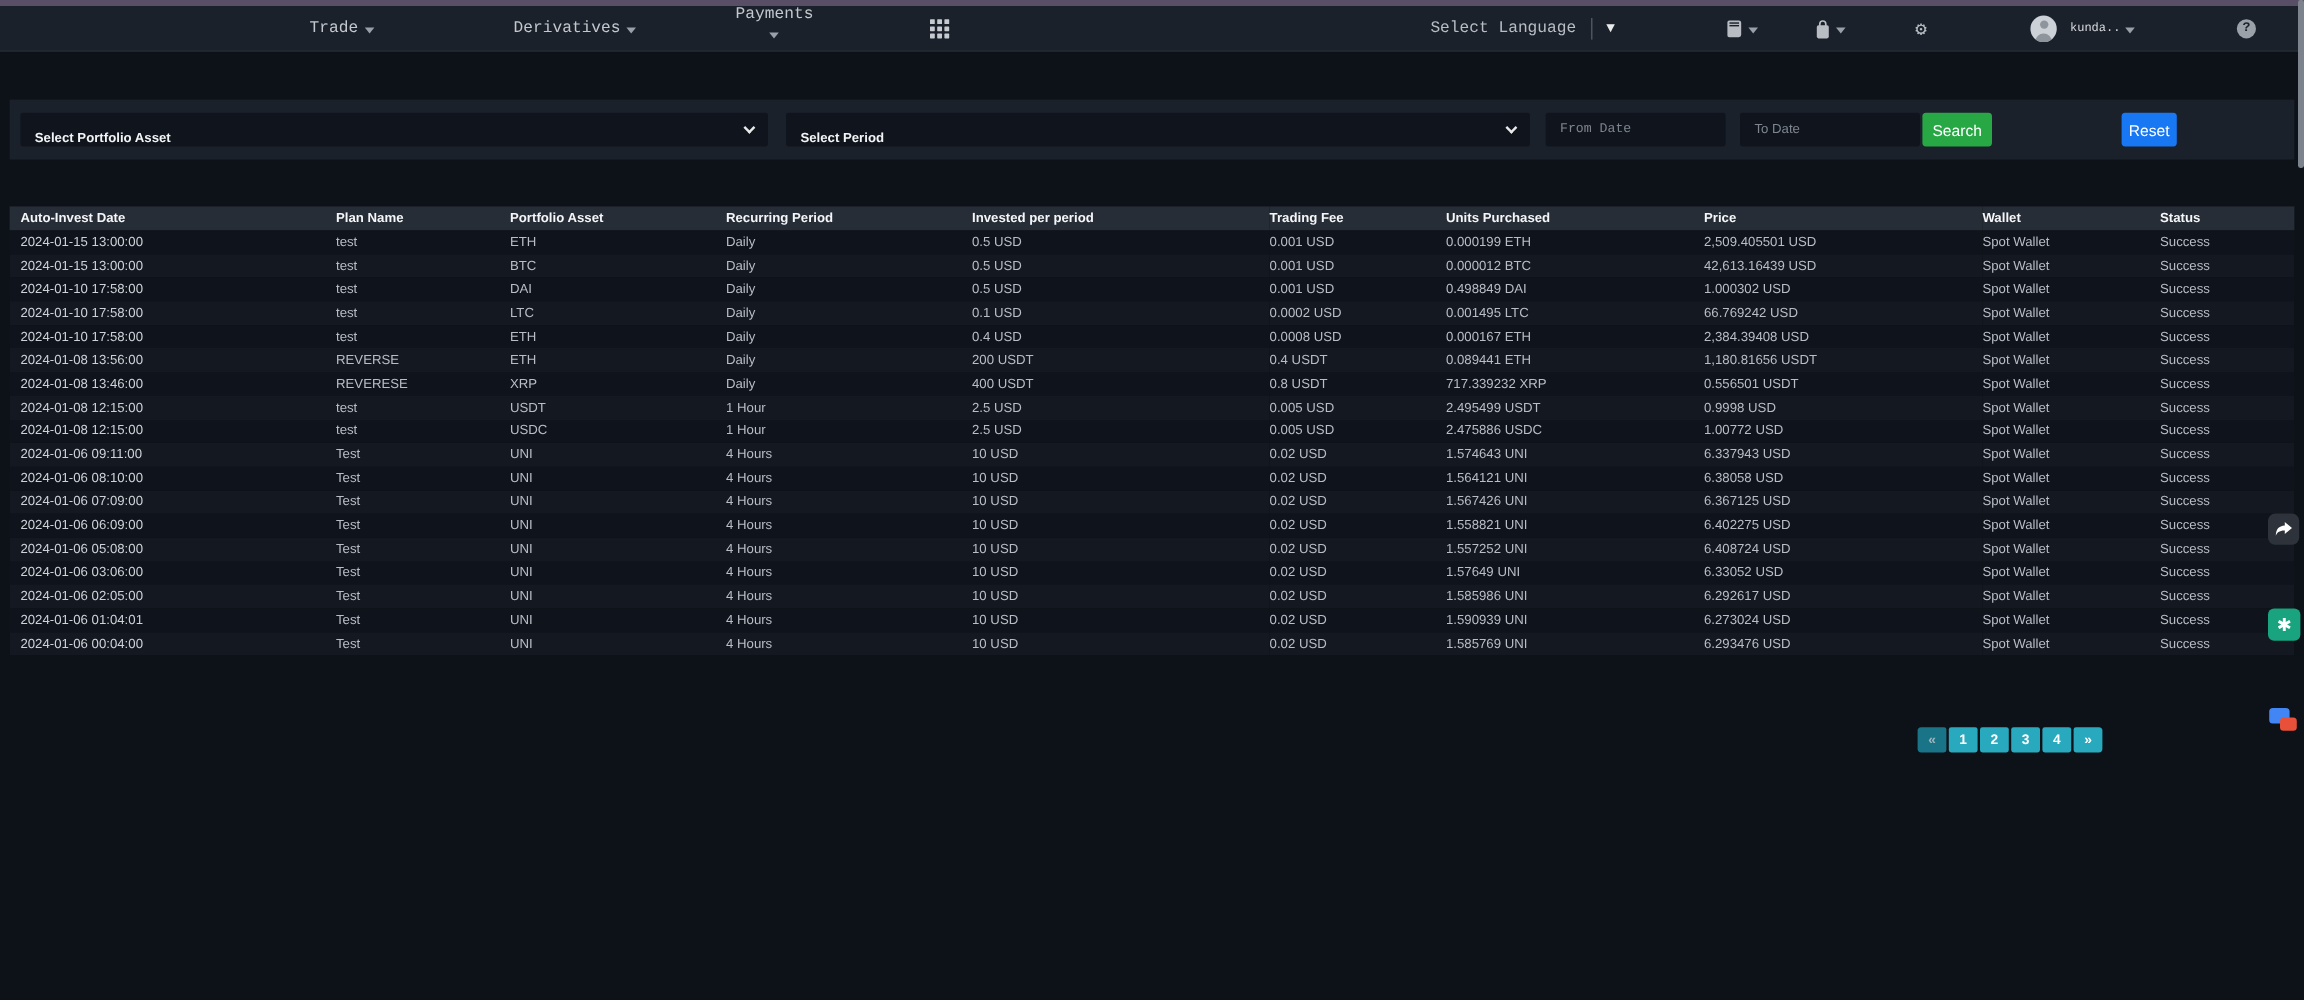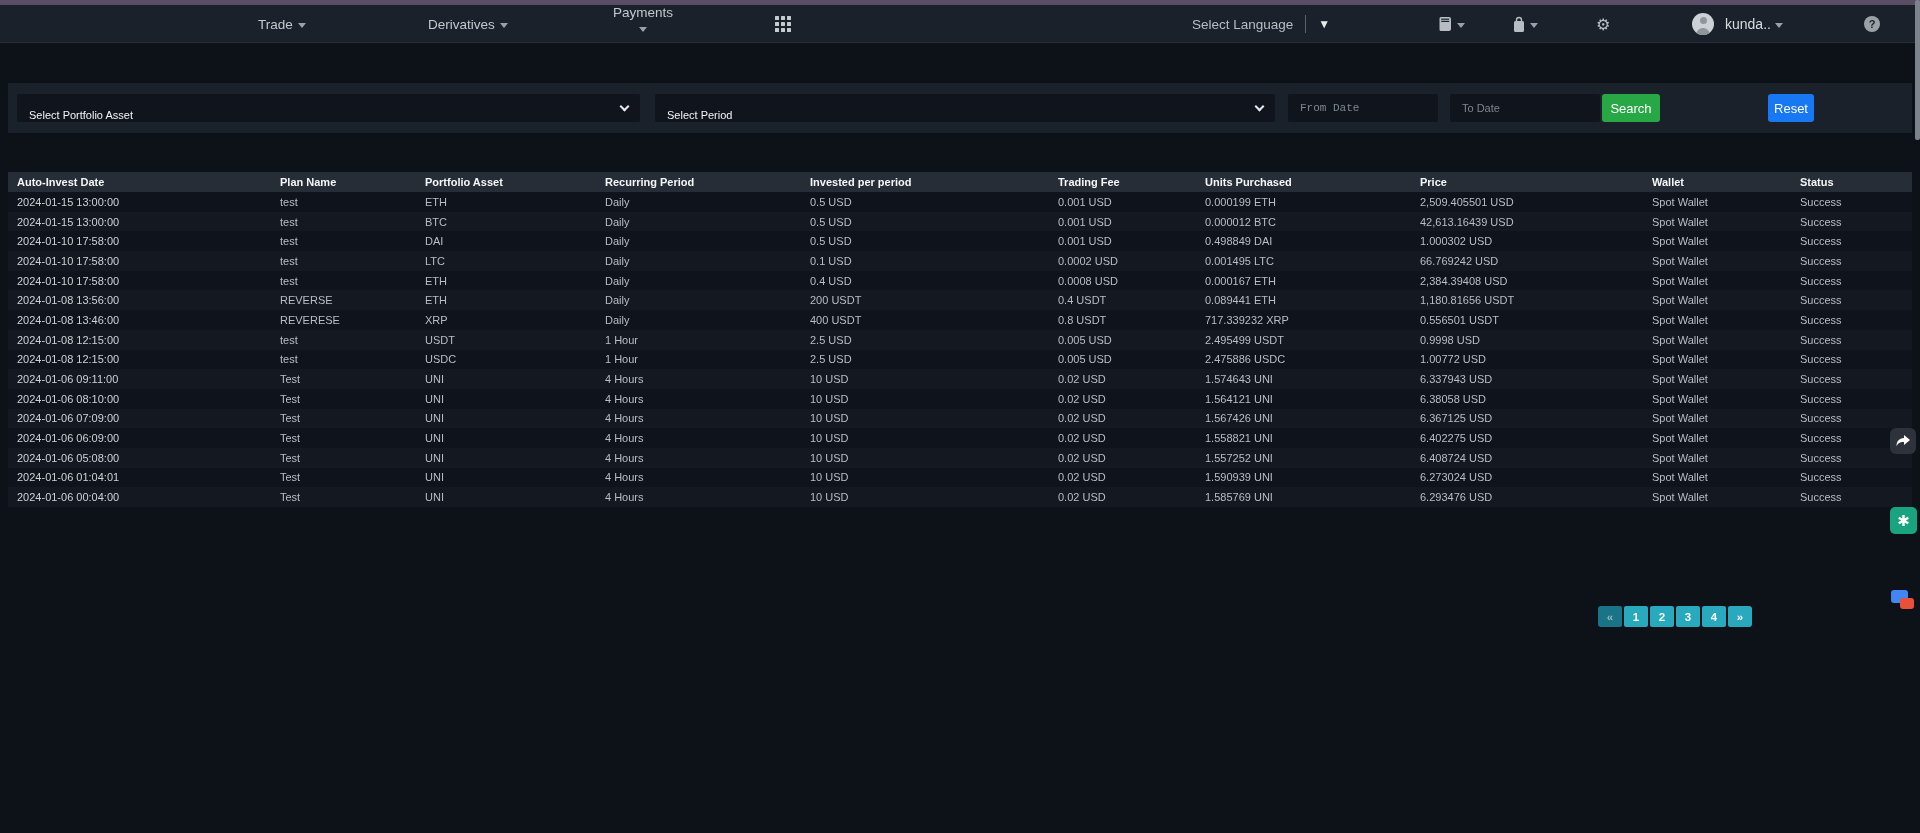--- a/index.html
+++ b/index.html
@@ -4,41 +4,41 @@
 <style>
   * { margin:0; padding:0; box-sizing:border-box; }
   html,body { background:#0d1118; }
   body { font-family:"Liberation Sans","DejaVu Sans",sans-serif; }
   .screen { position:relative; width:1920px; height:833px; overflow:hidden; background:#0d1118; }
 
   
   .top-accent { position:absolute; top:0; left:0; width:100%; height:5px; background:#584e66; }
 
   
-  .navbar { position:absolute; top:5px; left:0; width:100%; height:38px; background:#1b212a; border-bottom:1px solid #272d36; }
+  .navbar { position:absolute; top:5px; left:0; width:100%; height:38px; background:#1b212a; border-bottom:1px solid #272d36;font-family:Liberation Mono, monospace; }
   .nav-item { position:absolute; top:0; height:38px; display:flex; align-items:center; gap:5px; color:#c3c8ce; font-size:13.5px; cursor:pointer; }
   .caret-down { width:0; height:0; border-left:4px solid transparent; border-right:4px solid transparent; border-top:5px solid #9aa0a8; margin-top:2px; }
   .grid-icon { position:absolute; top:11px; left:775px; width:17px; height:17px; display:grid; grid-template-columns:repeat(3,4px); grid-template-rows:repeat(3,4px); gap:2px; cursor:pointer; }
   .grid-icon span { background:#c6cbd1; border-radius:0.5px; }
   .lang-cluster { position:absolute; top:0; left:1192px; height:38px; display:flex; align-items:center; gap:12px; color:#b9bec5; font-size:13.5px; cursor:pointer; }
   .lang-divider { width:1px; height:18px; background:#5a616b; }
   .lang-arrow { color:#e8eaec; font-size:12px; }
   .icon-cluster { position:absolute; top:0; height:38px; display:flex; align-items:center; gap:4px; cursor:pointer; }
   .gear-glyph { color:#b8bdc4; font-size:16px; }
   .help-circle { width:16px; height:16px; border-radius:50%; background:#9ba1a9; color:#1b212a; font-size:11px; font-weight:bold; display:flex; align-items:center; justify-content:center; }
   .avatar { width:22px; height:22px; border-radius:50%; background:#ccd1d7; position:relative; overflow:hidden; }
   .avatar .head { position:absolute; top:4px; left:7.5px; width:7px; height:7px; border-radius:50%; background:#8f959d; }
   .avatar .body { position:absolute; bottom:-2px; left:4px; width:14px; height:9px; border-radius:7px 7px 0 0; background:#8f959d; }
-  .user-name { color:#d8dce0; font-size:14px; margin-left:7px; }
+  .user-name { color:#d8dce0; font-size:10px; margin-left:7px; }
 
   
   .filter-panel { position:absolute; top:83px; left:8px; width:1904px; height:50px; background:#1b212b; }
   .f-input { position:absolute; top:11px; height:28px; background:#10151d; border-radius:2px; display:flex; align-items:center; }
   .f-select { justify-content:space-between; padding:0 12px; cursor:pointer; }
-  .f-select .sel-label { color:#f2f4f6; font-size:11px; font-weight:400;margin-top:14px; }
+  .f-select .sel-label { color:#f2f4f6; font-size:11px; font-weight:700;margin-top:14px; }
   .chev { width:7px; height:7px; border-right:2px solid #e8eaec; border-bottom:2px solid #e8eaec; transform:rotate(45deg); margin-top:-4px; }
   .f-date { padding:0 12px; color:#7e858e; font-size:11px; cursor:text; }
   .f-btn { position:absolute; top:11px; height:28px; border:none; border-radius:3px; color:#fff; font-size:13px; font-family:inherit; cursor:pointer; }
 
   
   .table-wrap { position:absolute; top:172px; left:8px; width:1904px; }
   table { width:1904px; border-collapse:collapse; table-layout:fixed; }
   thead th { background:#272d36; color:#f4f6f8; font-size:11px; font-weight:700; text-align:left; height:20px; padding:0; white-space:nowrap; }
   tbody td { color:#b9bec6; font-size:11px; height:19.7px; padding:0; white-space:nowrap; overflow:hidden; }
   tbody tr:nth-child(odd) { background:#0f141c; }
@@ -346,20 +346,44 @@
             <td>UNI</td>
             <td>4 Hours</td>
             <td>10 USD</td>
             <td>0.02 USD</td>
             <td>1.557252 UNI</td>
             <td>6.408724 USD</td>
             <td>Spot Wallet</td>
             <td>Success</td>
           </tr>
           <tr>
+            <td>2024-01-06 03:06:00</td>
+            <td>Test</td>
+            <td>UNI</td>
+            <td>4 Hours</td>
+            <td>10 USD</td>
+            <td>0.02 USD</td>
+            <td>1.57649 UNI</td>
+            <td>6.33052 USD</td>
+            <td>Spot Wallet</td>
+            <td>Success</td>
+          </tr>
+          <tr>
+            <td>2024-01-06 02:05:00</td>
+            <td>Test</td>
+            <td>UNI</td>
+            <td>4 Hours</td>
+            <td>10 USD</td>
+            <td>0.02 USD</td>
+            <td>1.585986 UNI</td>
+            <td>6.292617 USD</td>
+            <td>Spot Wallet</td>
+            <td>Success</td>
+          </tr>
+          <tr>
             <td>2024-01-06 01:04:01</td>
             <td>Test</td>
             <td>UNI</td>
             <td>4 Hours</td>
             <td>10 USD</td>
             <td>0.02 USD</td>
             <td>1.590939 UNI</td>
             <td>6.273024 USD</td>
             <td>Spot Wallet</td>
             <td>Success</td>

